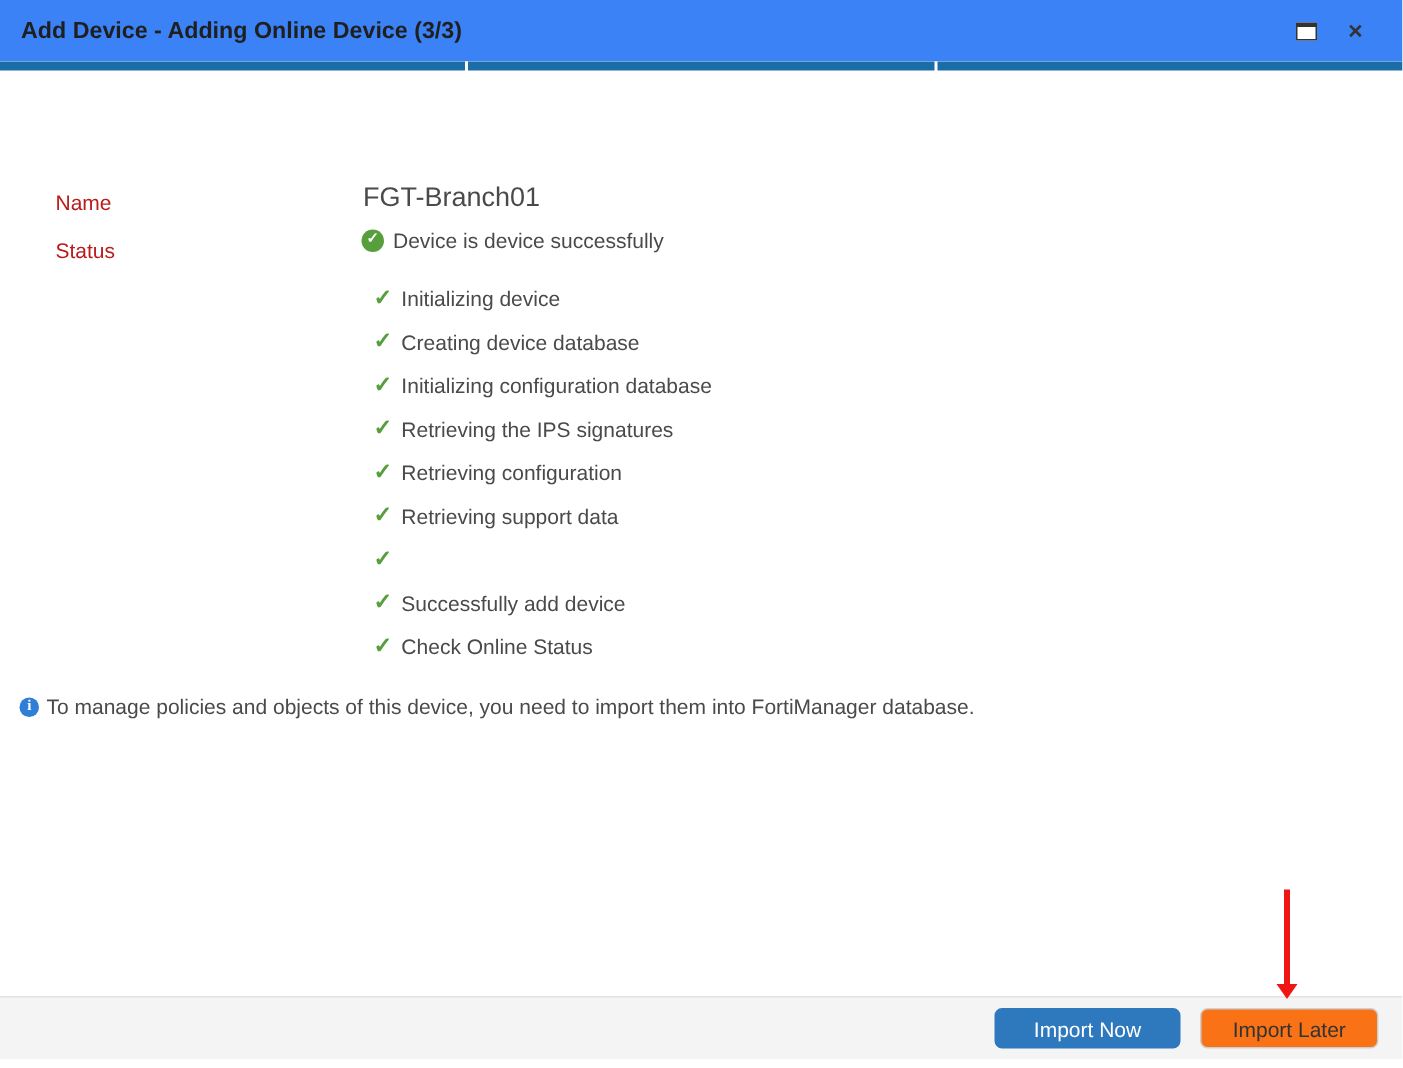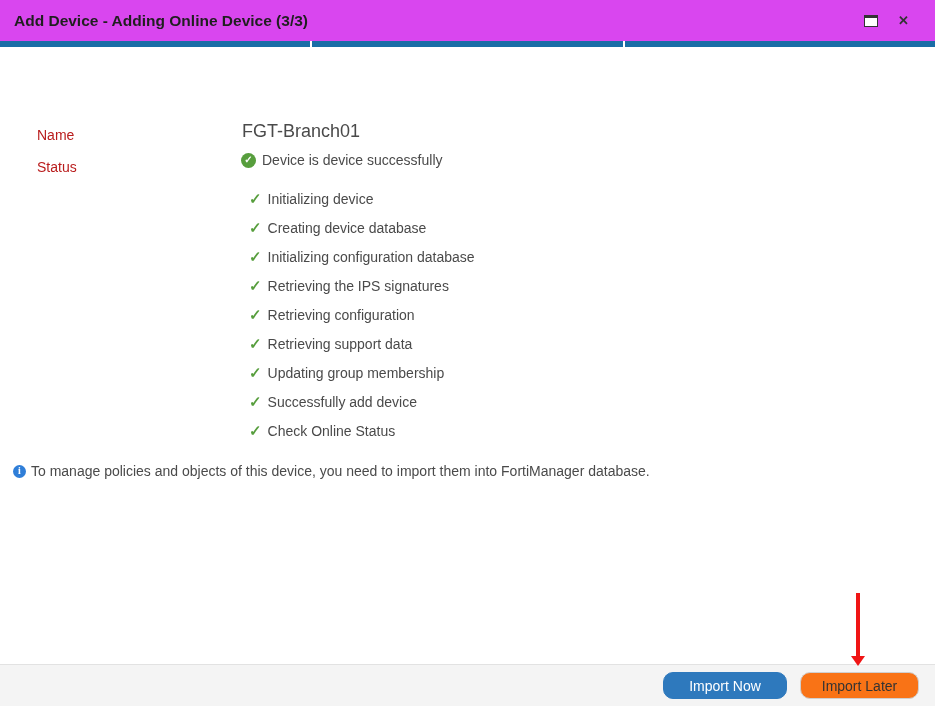--- a/index.html
+++ b/index.html
@@ -8,21 +8,21 @@
     font-family: "Liberation Sans", sans-serif;
     background: #ffffff;
     position: relative;
     overflow: hidden;
     color: #4a4a4a;
   }
 
   
   .titlebar {
     height: 41px;
-    background: #d946ef;
+    background: #3b82f6;
     display: flex;
     align-items: center;
     padding: 0 14px;
   }
   .titlebar-title {
     font-size: 15.5px;
     font-weight: bold;
     color: #1f1f1f;
     flex: 1;
   }
@@ -166,21 +166,21 @@
     padding-right: 16px;
   }
   .btn {
     height: 27px;
     font-family: "Liberation Sans", sans-serif;
     font-size: 14px;
     display: inline-flex;
     align-items: center;
     justify-content: center;
     cursor: pointer;
-    border-radius: 10px;
+    border-radius: 5px;
   }
   .btn-primary {
     width: 124px;
     background: #2e79bd;
     border: 1px solid #2e79bd;
     color: #ffffff;
   }
   .btn-secondary {
     width: 119px;
     background: #f97316;
@@ -267,21 +267,20 @@
         <div class="step-item">
         <span class="check-icon">✓</span>
         <span>Retrieving configuration</span>
       </div>
         <div class="step-item">
         <span class="check-icon">✓</span>
         <span>Retrieving support data</span>
       </div>
         <div class="step-item">
         <span class="check-icon">✓</span>
-        <span>Updating group membership</span>
       </div>
         <div class="step-item">
         <span class="check-icon">✓</span>
         <span>Successfully add device</span>
       </div>
         <div class="step-item">
         <span class="check-icon">✓</span>
         <span>Check Online Status</span>
       </div>
       </div>

